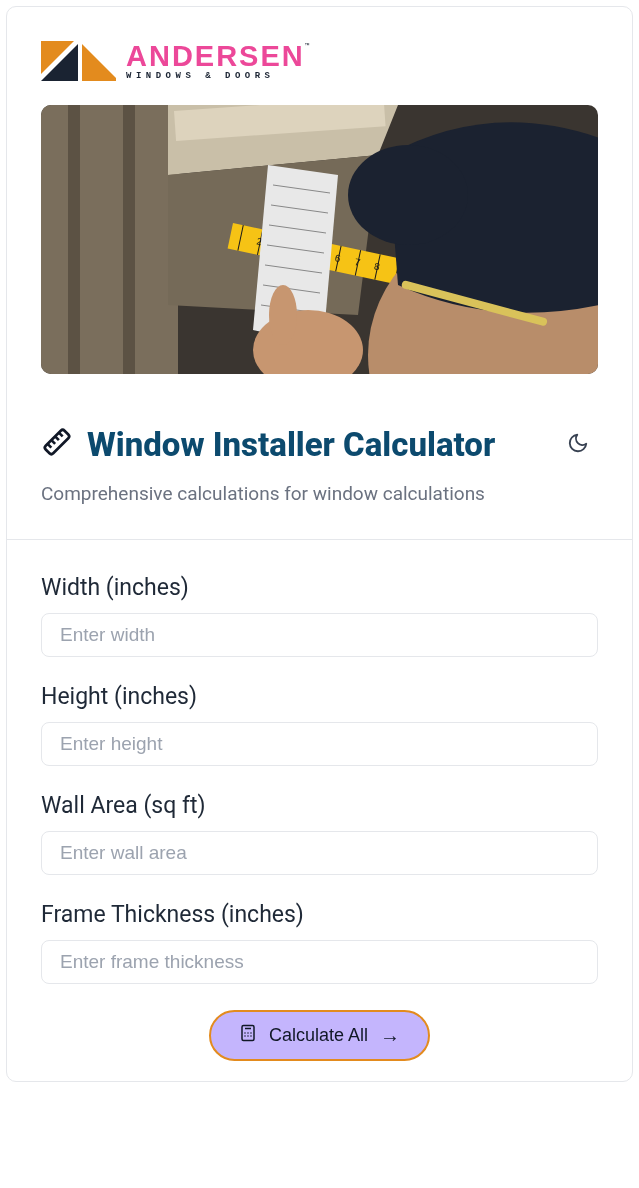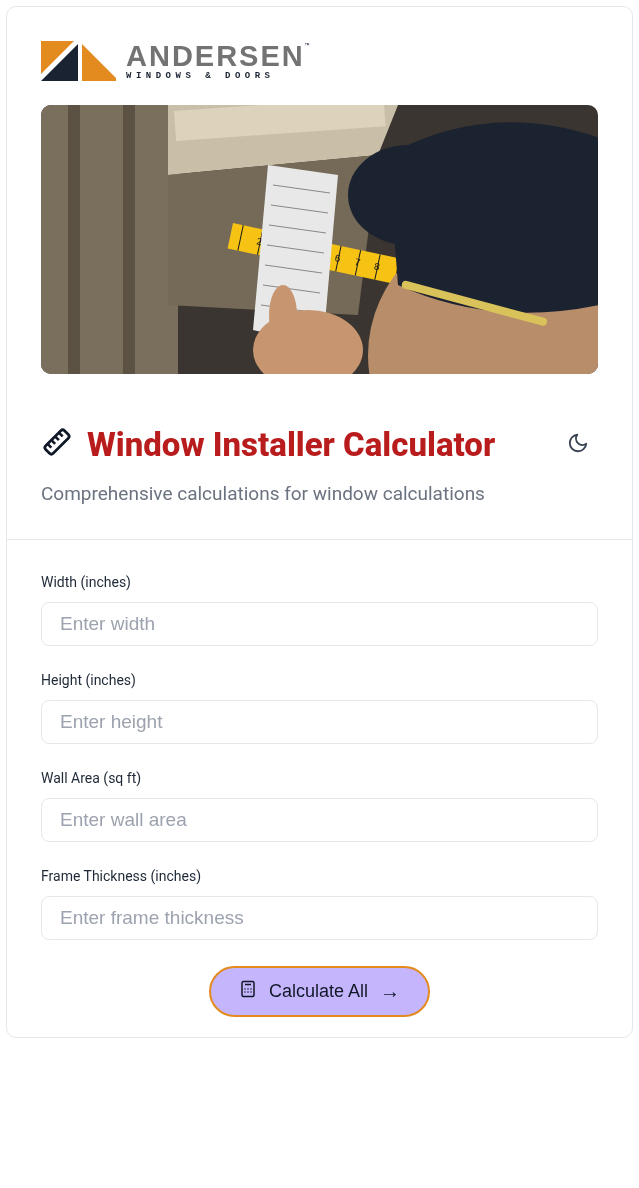--- a/index.html
+++ b/index.html
@@ -16,46 +16,46 @@
     background: #fff;
   }
   .header-section {
     padding: 34px 34px 34px 34px;
     border-bottom: 1px solid #e5e7eb;
   }
   .logo-row { display: flex; align-items: center; gap: 10px; margin-bottom: 24px; }
   .logo-mark { width: 75px; height: 40px; position: relative; }
   .logo-text { display: flex; flex-direction: column; }
   .logo-text-main {
-    font-size: 29px; font-weight: 700; letter-spacing: 2px; color: #737373; line-height: 1;
+    font-size: 29px; font-weight: 700; letter-spacing: 2px; color: #ec4899; line-height: 1;
     font-family: Arial, sans-serif;
     font-stretch: condensed;
   }
   .logo-text-sub {
     font-size: 9px; font-weight: 600; letter-spacing: 4.5px; color: #1a2332;
     font-family: Liberation Mono, monospace;
   }
   .tm { font-size: 8px; vertical-align: top; color:#1a2332; }
   .hero {
     width: 100%; height: 269px; border-radius: 10px; overflow: hidden;
     margin-bottom: 50px;
   }
   .title-row { display: flex; align-items: center; justify-content: space-between; margin-bottom: 18px; }
   .title-left { display: flex; align-items: center; gap: 14px; }
-  .title-text { font-size: 33px; font-weight: 800; color: #b91c1c; }
+  .title-text { font-size: 33px; font-weight: 800; color: #0c4a6e; }
   .ruler-icon { width: 32px; height: 32px; transform: rotate(-45deg); }
   .moon-btn {
     width: 40px; height: 40px; border: none; background: transparent; cursor: pointer;
     display: flex; align-items: center; justify-content: center; border-radius: 8px;
   }
   .subtitle { font-size: 19px; color: #6b7280; }
   .form-section { padding: 34px 34px 20px 34px; }
   .field { margin-bottom: 26px; }
   .field label {
-    display: block; font-size: 14px; color: #1f2937; margin-bottom: 12px;
+    display: block; font-size: 23px; color: #1f2937; margin-bottom: 12px;
   }
   .field input {
     width: 100%; height: 44px; border: 1px solid #e5e7eb; border-radius: 8px;
     padding: 0 18px; font-size: 19px; color: #111827; outline: none;
   }
   .field input::placeholder { color: #9ca3af; }
   .btn-row { display: flex; justify-content: center; margin-top: 20px; }
   .calc-btn {
     display: flex; align-items: center; gap: 12px;
     border: 2px solid #e38b1e; background: #c4b5fd; color: #111827;

